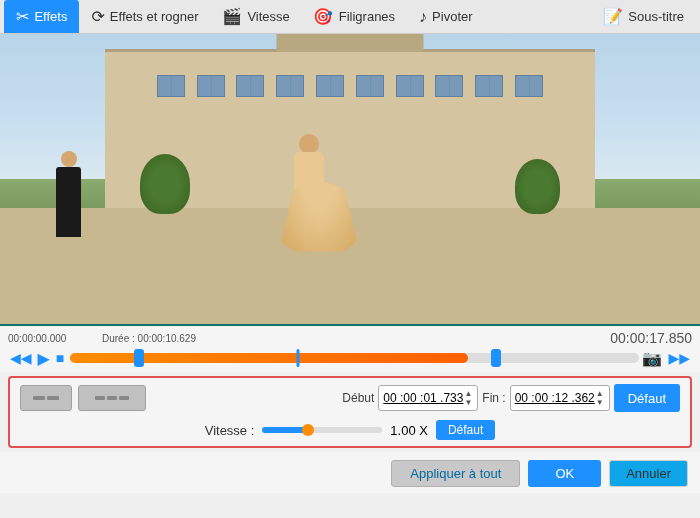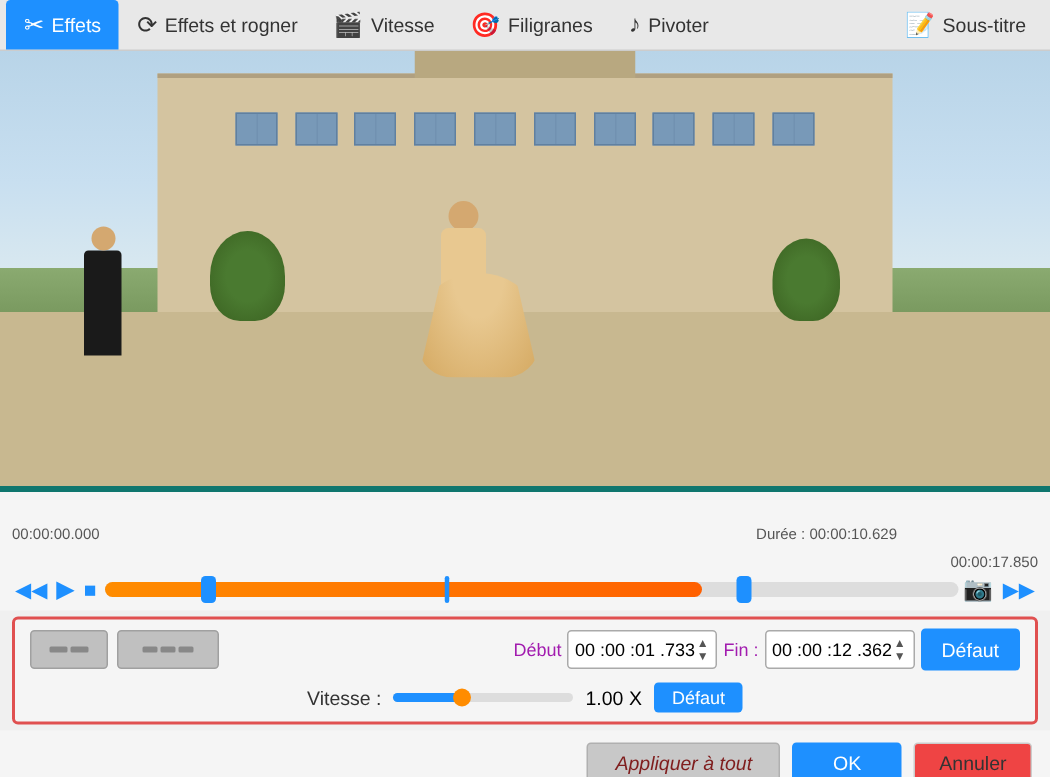--- a/index.html
+++ b/index.html
@@ -188,21 +188,21 @@
       left: 5px;
       width: 20px;
       height: 20px;
       background: #d4a870;
       border-radius: 50%;
     }
 
     
     .timeline-area {
       background: #f5f5f5;
-      border-top: 4px solid #0f766e;
+      border-top: 2px solid #0f766e;
       padding: 4px 8px 2px;
     }
 
     .scrubber-row {
       display: flex;
       align-items: center;
       gap: 4px;
       margin: 2px 0;
     }
     .scrubber-btn {
@@ -298,38 +298,39 @@
       padding: 4px 14px;
     }
     .time-input-group {
       display: flex;
       align-items: center;
       gap: 4px;
       margin-left: auto;
     }
     .time-label {
       font-size: 12px;
-      color: #a21caf;
+      color: #404040;
       white-space: nowrap;
     }
     .time-input {
       display: flex;
       align-items: center;
       border: 1px solid #aaa;
       border-radius: 3px;
       background: white;
       height: 26px;
       padding: 0 4px;
       font-size: 12px;
       min-width: 90px;
       position: relative;
     }
     .time-input-value {
       flex: 1;
       font-size: 12px;
+      text-decoration: underline;
     }
     .time-spin {
       display: flex;
       flex-direction: column;
       gap: 1px;
     }
     .spin-btn {
       background: none;
       border: none;
       cursor: pointer;
@@ -405,39 +406,38 @@
     
     .action-row {
       display: flex;
       justify-content: flex-end;
       gap: 8px;
       padding: 8px 12px 6px;
       background: #f5f5f5;
     }
     .action-btn-disabled {
       background: #c8c8c8;
-      color: #7f1d1d;
+      color: #0369a1;
       border: 1px solid #b0b0b0;
       border-radius: 3px;
       padding: 5px 18px;
       cursor: not-allowed;
       font-size: 13px;
-      font-style: italic;
     }
     .action-btn-ok {
       background: #1e90ff;
       color: white;
       border: none;
       border-radius: 3px;
       padding: 5px 27px;
       cursor: pointer;
       font-size: 13px;
     }
     .action-btn-cancel {
-      background: #ef4444;
+      background: #0ea5e9;
       color: #333;
       border: 1px solid #ccc;
       border-radius: 3px;
       padding: 5px 16px;
       cursor: pointer;
       font-size: 13px;
     }
     .play-btn {
       background: none;
       border: none;
@@ -502,25 +502,25 @@
       <div class="dress-skirt"></div>
     </div>
   </div>
 </div>
 
 <div class="timeline-area">
   <div style="display:flex; align-items:center; gap:4px;">
     <div style="display:flex; align-items:center; gap:3px; font-size:10px; color:#555; min-width:90px;">
       <span>00:00:00.000</span>
     </div>
-    <div style="flex:1; text-align:right; font-size:10px; color:#555;">
+    <div style="flex:1; text-align:left; font-size:10px; color:#555;">
       <span>Durée :</span>
       <span>00:00:10.629</span>
     </div>
-    <div style="font-size:10px; color:#555; min-width:90px; text-align:right;margin-top:38px;">
+    <div style="font-size:14px; color:#555; min-width:90px; text-align:right;">
       <span>00:00:17.850</span>
     </div>
   </div>
 
   <div class="scrubber-row">
     <button class="scrubber-btn">◀◀</button>
     <button class="play-btn">▶</button>
     <button class="scrubber-btn">■</button>
 
     <div class="scrubber-track">

